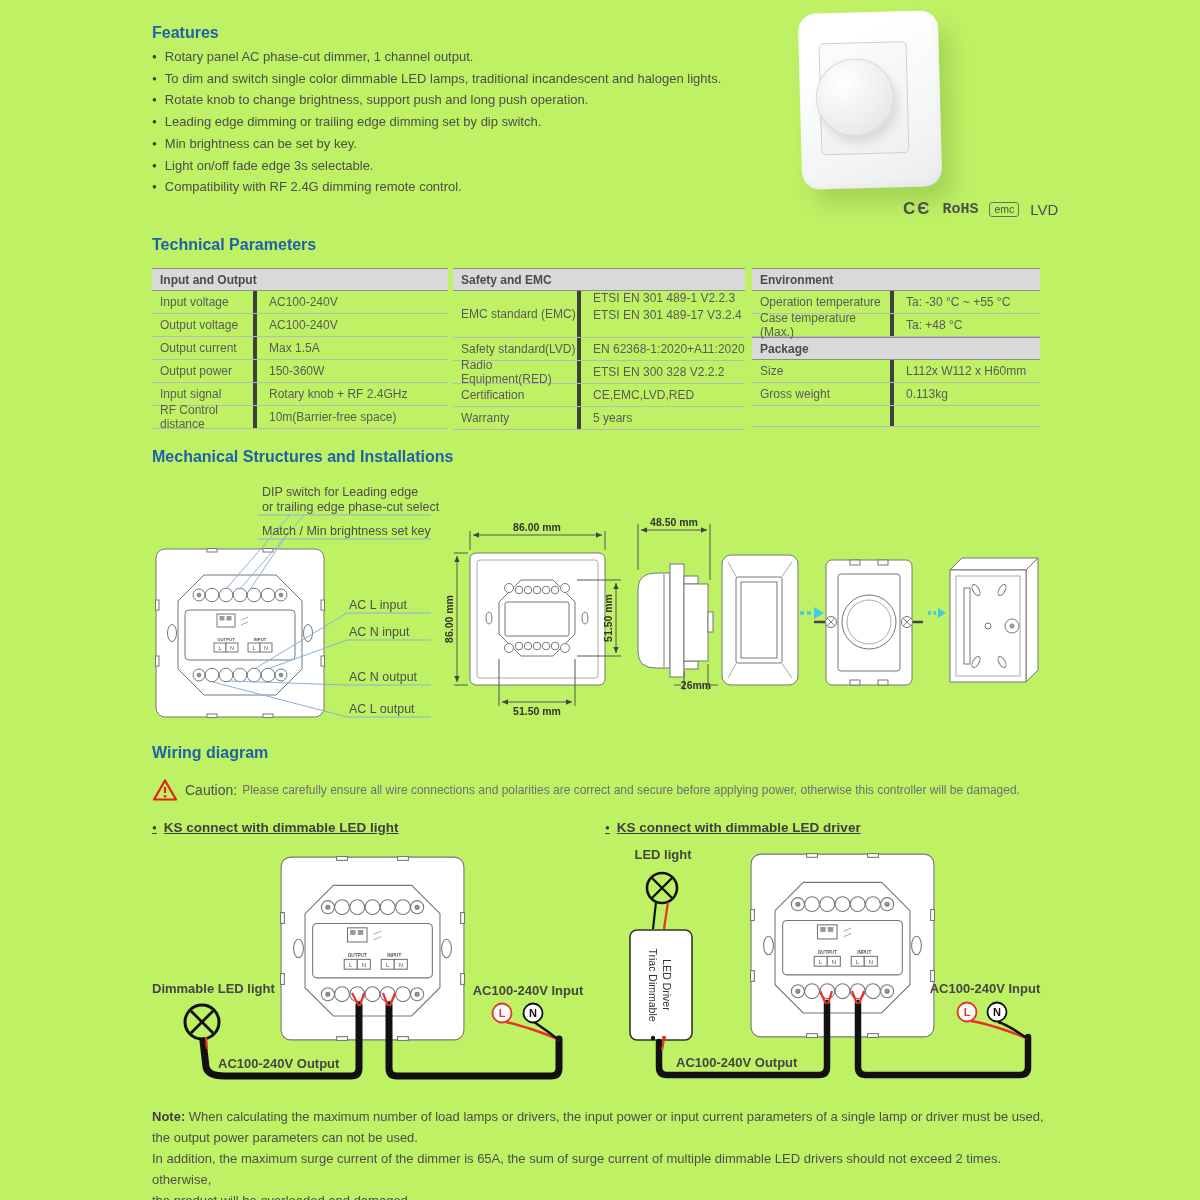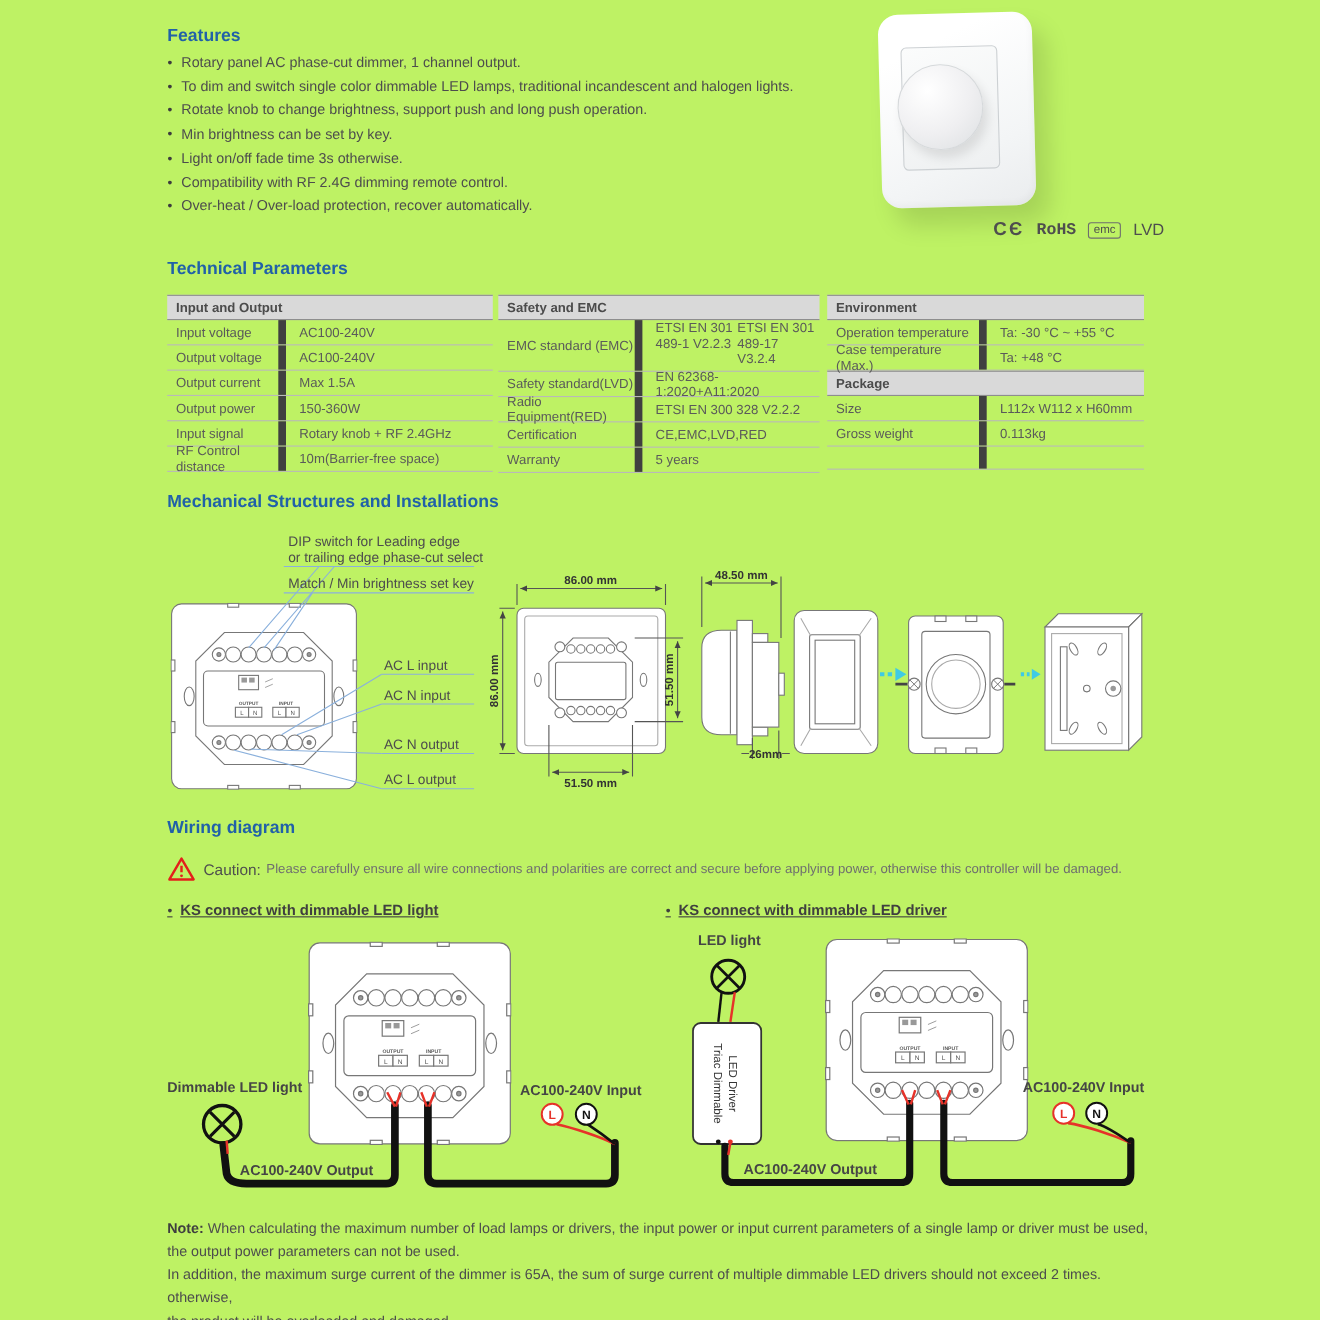--- a/index.html
+++ b/index.html
@@ -31,22 +31,22 @@
   
   .ptable{position:absolute;font-size:12px;color:#5a5a5a;}
   .thead{height:23px;background:#d9d9d9;border-top:1px solid #8e8e8e;border-bottom:1px solid #8e8e8e;
          display:flex;align-items:center;padding-left:8px;font-weight:600;color:#4b4b4b;box-sizing:border-box;}
   .trow{display:flex;border-bottom:1px solid #b9b9b9;height:23px;box-sizing:border-box;}
   .trow.tall{height:47px;}
   .trow.empty{height:21px;}
   .tlabel{width:101px;display:flex;align-items:center;padding-left:8px;box-sizing:border-box;}
   .w124 .tlabel{width:124px;}
   .w138 .tlabel{width:138px;}
-  .tvalue{flex:1;border-left:7px solid #404040;display:flex;align-items:center;padding-left:12px;box-sizing:border-box;}
-  .tvalue.stack{flex-direction:row;align-items:flex-start;gap:3px;}
+  .tvalue{flex:1;border-left:4px solid #404040;display:flex;align-items:center;padding-left:12px;box-sizing:border-box;}
+  .tvalue.stack{flex-direction:column;align-items:flex-start;gap:3px;}
   
   #caution-row{position:absolute;left:152px;top:778px;display:flex;align-items:center;white-space:nowrap;}
   #caution-label{font-size:14px;font-weight:400;color:#4e4e4e;margin:0 5px 0 7px;}
   #caution-text{font-size:12px;color:#6f6f6f;text-align:center;}
   .ks-heading{position:absolute;font-size:13.5px;font-weight:700;color:#3f3f3f;text-decoration:underline;}
   .ks-heading::before{content:"●";font-size:8px;margin-right:7px;vertical-align:2px;}
   
   #note-block{position:absolute;left:152px;top:1106px;width:905px;font-size:13px;color:#4d4d4d;line-height:21px;}
   #note-label{font-weight:700;color:#3f3f3f;}
   svg text{font-family:"Liberation Sans",sans-serif;}
@@ -57,24 +57,24 @@
 </head>
 <body>
 
 <div id="page">
 
   <div class="sec-title" style="left:152px;top:24px;">Features</div>
   <ul id="features-list">
     <li>Rotary panel AC phase-cut dimmer, 1 channel output.</li>
     <li>To dim and switch single color dimmable LED lamps, traditional incandescent and halogen lights.</li>
     <li>Rotate knob to change brightness, support push and long push operation.</li>
+    <li>Leading edge dimming or trailing edge dimming set by dip switch.</li>
     <li>Min brightness can be set by key.</li>
-    <li>Light on/off fade time 3s otherwise.</li>
+    <li>Light on/off fade edge 3s selectable.</li>
     <li>Compatibility with RF 2.4G dimming remote control.</li>
-    <li>Over-heat / Over-load protection, recover automatically.</li>
   </ul>
 
   <div id="product-photo">
     <div id="plate">
       <div id="plate-frame"></div>
       <div id="plate-knob"></div>
     </div>
   </div>
 
   <div id="cert-row">

